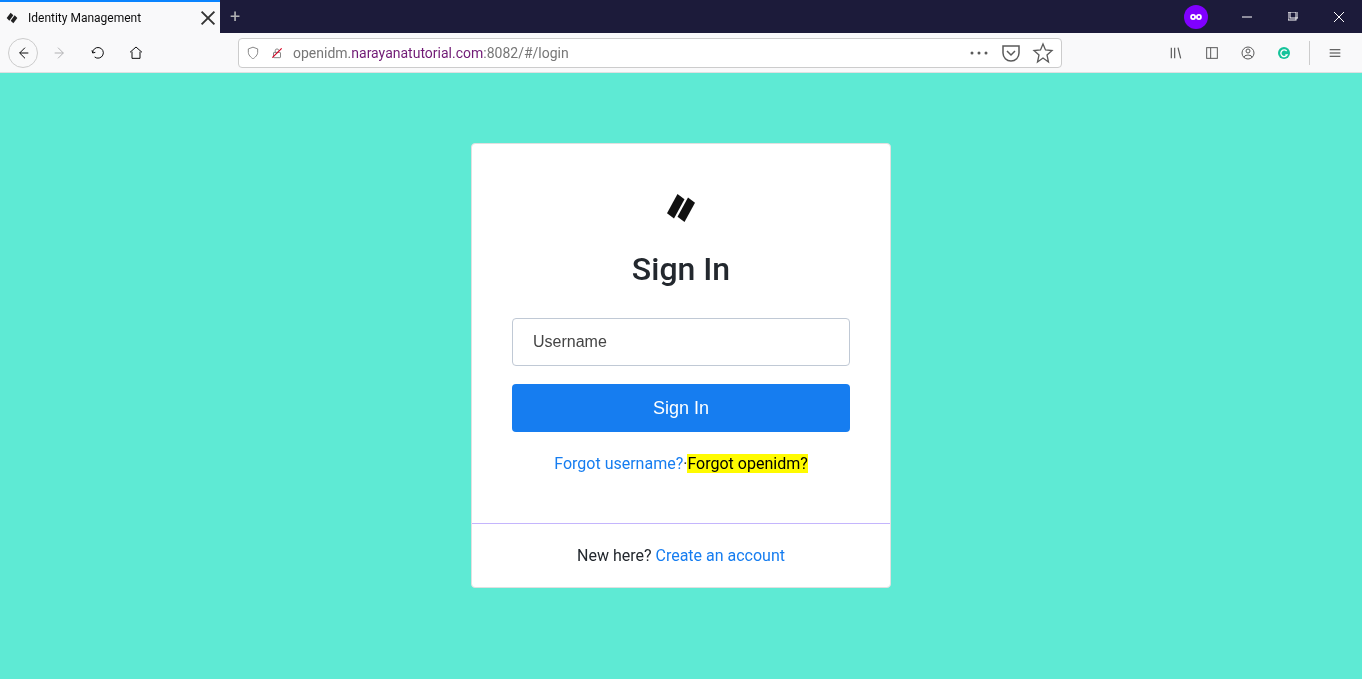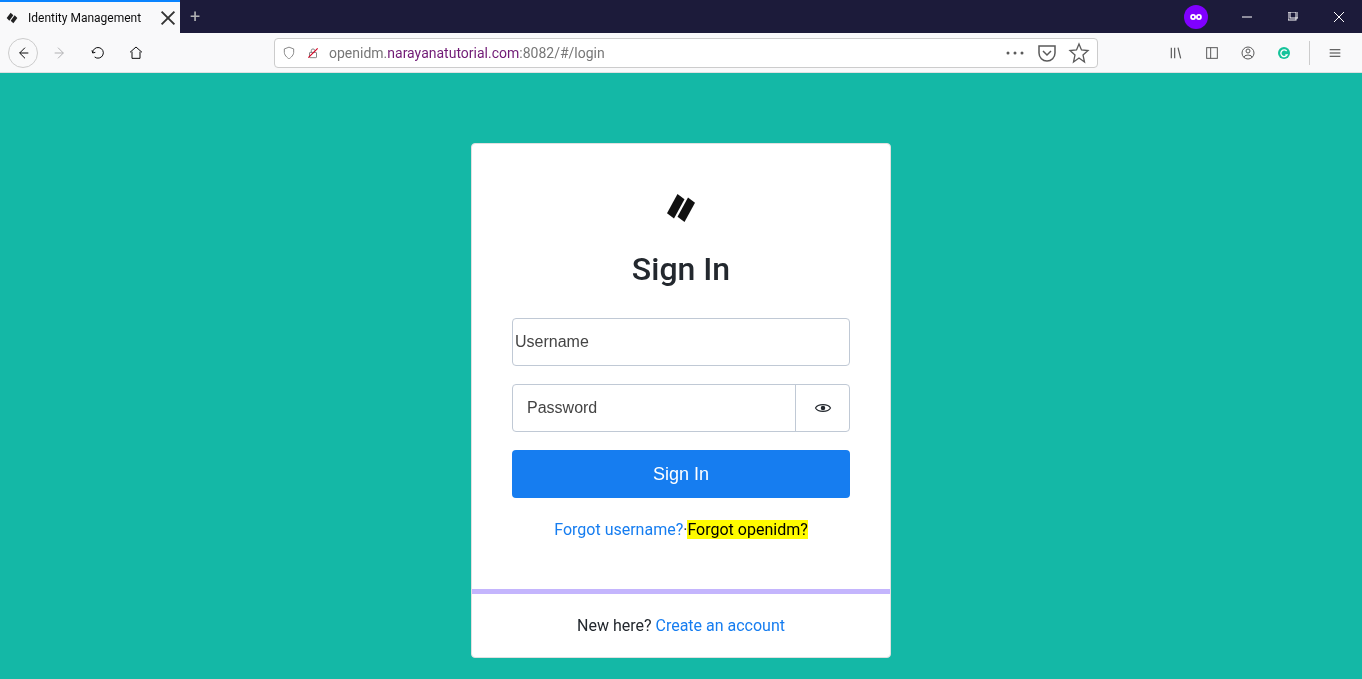--- a/index.html
+++ b/index.html
@@ -13,21 +13,21 @@
 
   
   .window-top {
     height: 33px;
     background: #1c1b3a;
     display: flex;
     align-items: stretch;
   }
   .tab {
     background: #f9f9fa;
-    width: 180px;
+    width: 220px;
     display: flex;
     align-items: center;
     padding: 0 4px;
     gap: 8px;
     position: relative;
     border-top: 2px solid #0a84ff;
   }
   .tab .favicon {
     width: 16px; height: 16px;
     display: flex; align-items:center; justify-content:center;
@@ -104,21 +104,21 @@
     flex:1;
     max-width: 824px;
     height:30px;
     background:#fff;
     border:1px solid #ccc;
     border-radius:4px;
     display:flex;
     align-items:center;
     padding:0 6px;
     gap:8px;
-    margin-left:116px;
+    margin-left:80px;
   }
   .url-icon {
     width:16px;height:16px;
     display:flex;align-items:center;justify-content:center;
     color:#5a5a5a;
   }
   .url-icon svg{width:14px;height:14px;}
   .url-text {
     flex:1;
     font-size:14px;
@@ -144,21 +144,21 @@
     display:flex;align-items:center;justify-content:center;
     color:#5a5a5a;cursor:pointer;
   }
   .tool-icon.green{ color:#1abc9c;}
   .tool-icon svg{width:16px;height:16px;}
 
   
   .page {
     width:100%;
     height:calc(679px - 33px - 40px);
-    background:#14b8a6;
+    background:#5eead4;
     display:flex;
     justify-content:center;
     padding-top:70px;
   }
   .card {
     width:420px;
     background:#fff;
     border:1px solid #e0e0e0;
     border-radius:4px;
     display:flex;
@@ -181,21 +181,21 @@
     margin-top:18px;
     margin-bottom:30px;
   }
   .field {
     width:100%;
     height:48px;
     border:1px solid #c0c9d5;
     border-radius:4px;
     display:flex;
     align-items:flex-end;
-    padding:0 2px;
+    padding:0 20px;
     margin-bottom:18px;
   }
   .field input{
     border:none;outline:none;
     width:100%;height:100%;
     font-size:16px;
     color:#333;
     background:transparent;
   }
   .field input::placeholder{color:#444;}
@@ -233,21 +233,21 @@
     font-size:16px;
     display:flex;
   }
   .links a{color:#167df0;text-decoration:none;cursor:pointer;}
   .links .sep{color:#333;}
   .links .hl{
     background:#fffb00;
     color:#000;
   }
   .card-footer{
-    border-top:5px solid #c4b5fd;
+    border-top:1px solid #c4b5fd;
     padding:22px;
     text-align:center;
     font-size:16px;
     color:#23282e;
   }
   .card-footer a{color:#167df0;text-decoration:none;cursor:pointer;}
 </style>
 </head>
 <body>
 
@@ -398,29 +398,20 @@
             <path d="M8 30 L20 8 L28 14 L16 36 Z" fill="#111"></path>
             <path d="M20 40 L32 18 L40 24 L28 46 Z" fill="#111" transform="translate(0,-6)"></path>
           </svg>
       </div>
       <h1 class="card-title">Sign In</h1>
 
       <div class="field">
         <input type="text" placeholder="Username" style="">
       </div>
 
-      <div class="pw-group">
-        <input type="password" placeholder="Password" style="">
-        <div class="pw-toggle">
-          <svg viewBox="0 0 24 24">
-              <path d="M2 12 C5 6 19 6 22 12 C19 18 5 18 2 12 Z" fill="none" stroke="#23282e" stroke-width="1.5"></path>
-              <circle cx="12" cy="12" r="3" fill="#23282e"></circle>
-            </svg>
-        </div>
-      </div>
 
       <button class="signin-btn">Sign In</button>
 
       <div class="links">
         <a>Forgot username?</a>
         <span class="sep">·</span>
         <a class="hl">Forgot openidm?</a>
       </div>
     </div>
     <div class="card-footer">

